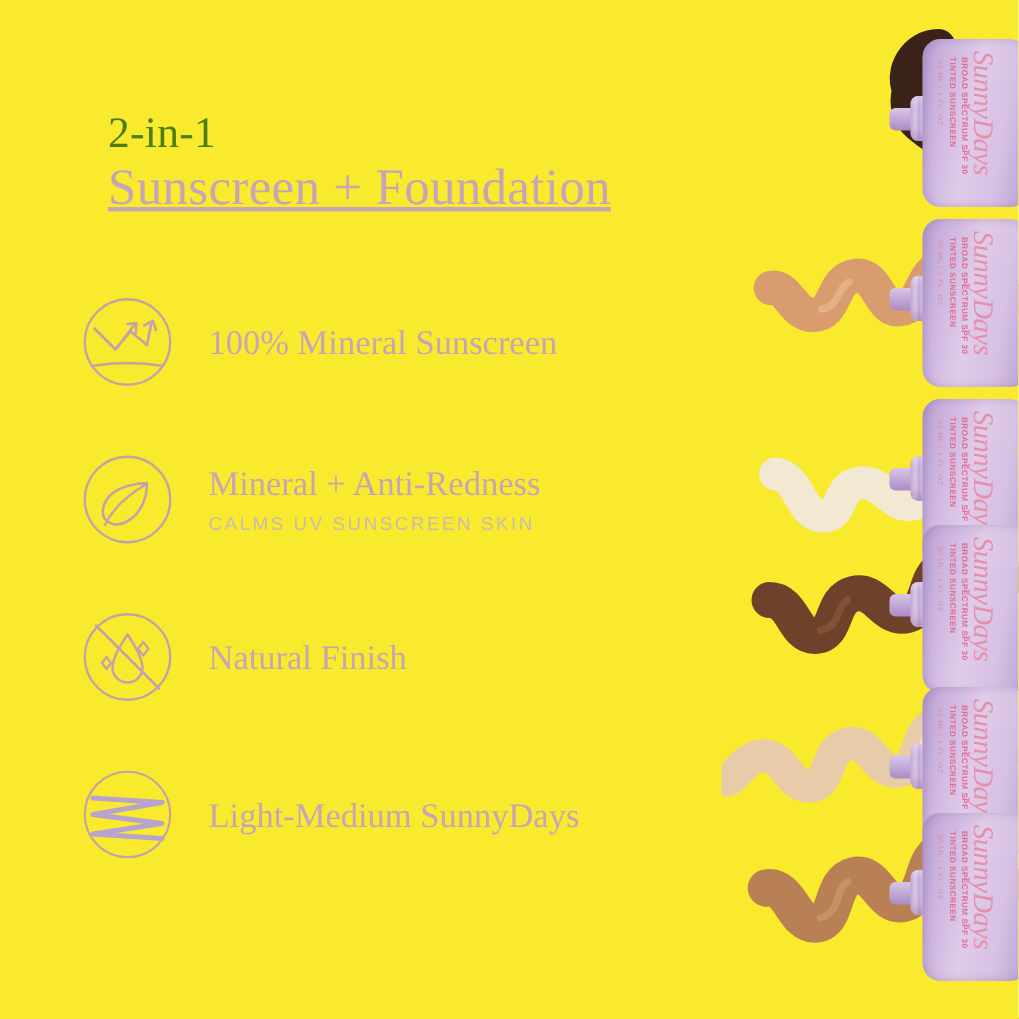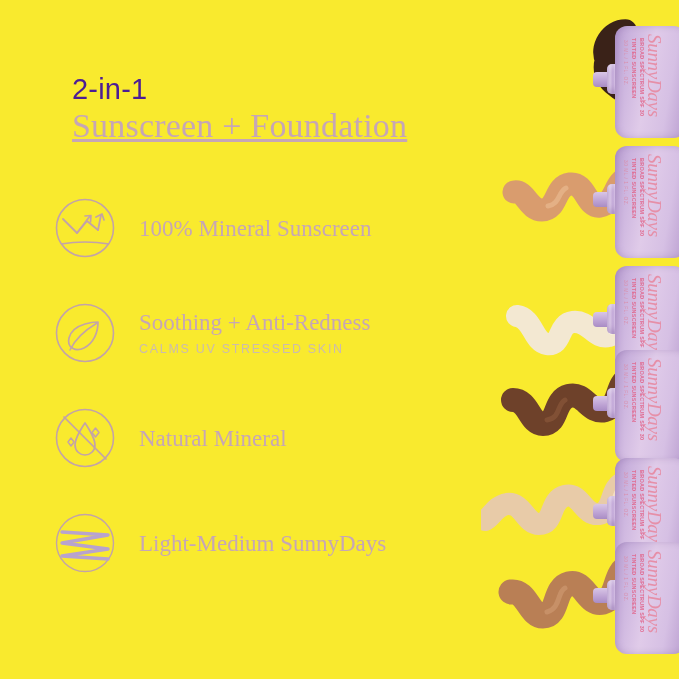--- a/index.html
+++ b/index.html
@@ -21,24 +21,24 @@
   }
 
   
   .headline {
     position: absolute;
     left: 72px;
     top: 72px;
     width: 430px;
   }
   .headline-line1 {
-    font-family: Liberation Sans, sans-serif;
+    font-family: Liberation Serif, serif;
     font-size: 29px;
     line-height: 34px;
-    color: #4c1d95;
+    color: #4d7c0f;
     letter-spacing: 0.2px;
   }
   .headline-line2 {
     font-family: "Liberation Serif", serif;
     font-size: 34px;
     line-height: 40px;
     color: #C6A6B6;
     letter-spacing: 0.2px;
     white-space: nowrap;
     text-decoration: underline;
@@ -210,37 +210,37 @@
 
     <div class="feature">
       <div class="feature-icon">
         <svg viewBox="0 0 62 62">
           <circle cx="31" cy="31" r="28.5" fill="none" stroke="#C3A3A8" stroke-width="1.6"></circle>
           <path d="M44 20 C44 20 19 20 15 36 C12.5 46 22 50 30 46 C40 41 44 30 44 20 Z" fill="none" stroke="#C3A3A8" stroke-width="1.7" stroke-linejoin="round"></path>
           <path d="M43 21 C33 27 22 35 16 48" fill="none" stroke="#C3A3A8" stroke-width="1.5" stroke-linecap="round"></path>
         </svg>
       </div>
       <div class="feature-text">
-        <div class="feature-title">Soothing + Anti-Redness</div>
-        <div class="feature-sub">CALMS UV STRESSED SKIN</div>
+        <div class="feature-title">Mineral + Anti-Redness</div>
+        <div class="feature-sub">CALMS UV SUNSCREEN SKIN</div>
       </div>
     </div>
 
     <div class="feature">
       <div class="feature-icon">
         <svg viewBox="0 0 62 62">
           <circle cx="31" cy="31" r="28.5" fill="none" stroke="#C3A3A8" stroke-width="1.6"></circle>
           <path d="M31 16 C31 16 21 30 21 38 C21 44 26 48 31 48 C36 48 41 44 41 38 C41 30 31 16 31 16 Z" fill="none" stroke="#C3A3A8" stroke-width="1.7" stroke-linejoin="round"></path>
           <path d="M41.5 21 L45 25.5 L41.5 30 L38 25.5 Z" fill="none" stroke="#C3A3A8" stroke-width="1.5" stroke-linejoin="round"></path>
           <path d="M17 31 L20 35 L17 39 L14 35 Z" fill="none" stroke="#C3A3A8" stroke-width="1.5" stroke-linejoin="round"></path>
           <line x1="10" y1="10" x2="52" y2="52" stroke="#C3A3A8" stroke-width="1.7" stroke-linecap="round"></line>
         </svg>
       </div>
       <div class="feature-text">
-        <div class="feature-title">Natural Mineral</div>
+        <div class="feature-title">Natural Finish</div>
       </div>
     </div>
 
     <div class="feature">
       <div class="feature-icon">
         <svg viewBox="0 0 62 62">
           <circle cx="31" cy="31" r="28.5" fill="none" stroke="#C3A3A8" stroke-width="1.4"></circle>
           <path d="M8 20 L54 23 L8 31 L54 37 L8 44 L54 47" fill="none" stroke="#B8A3CE" stroke-width="3.4" stroke-linecap="round" stroke-linejoin="round"></path>
         </svg>
       </div>

